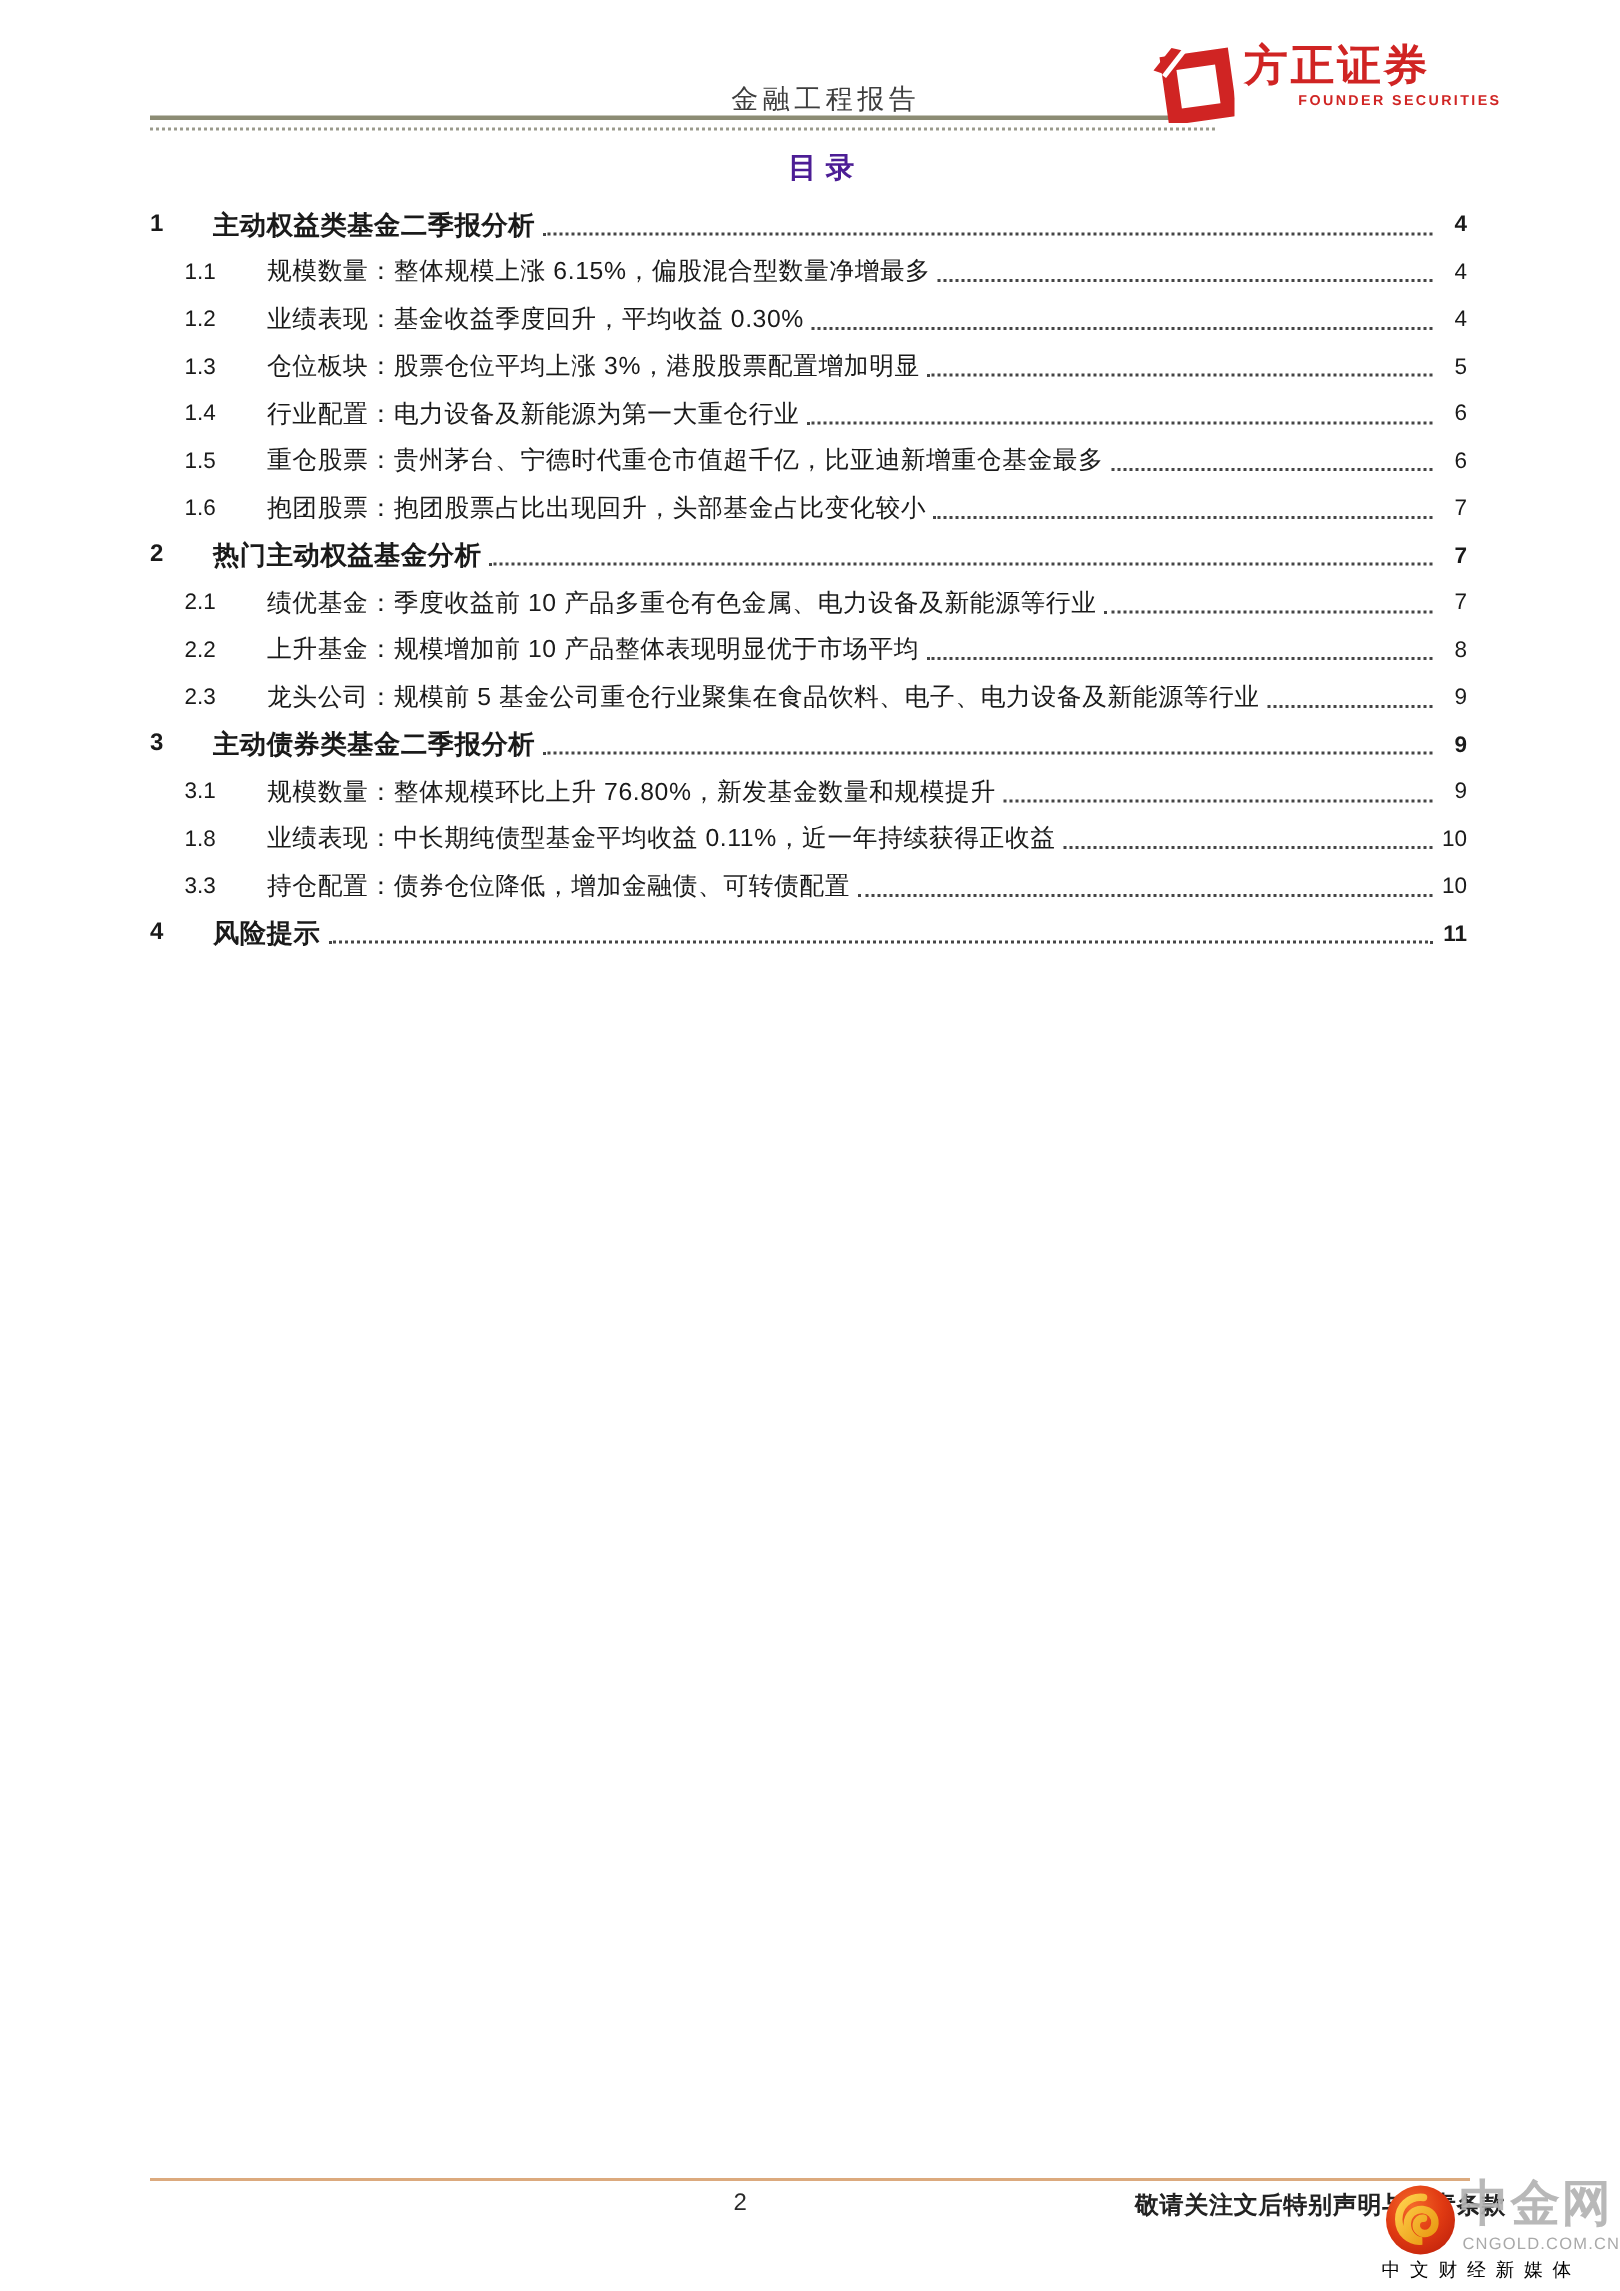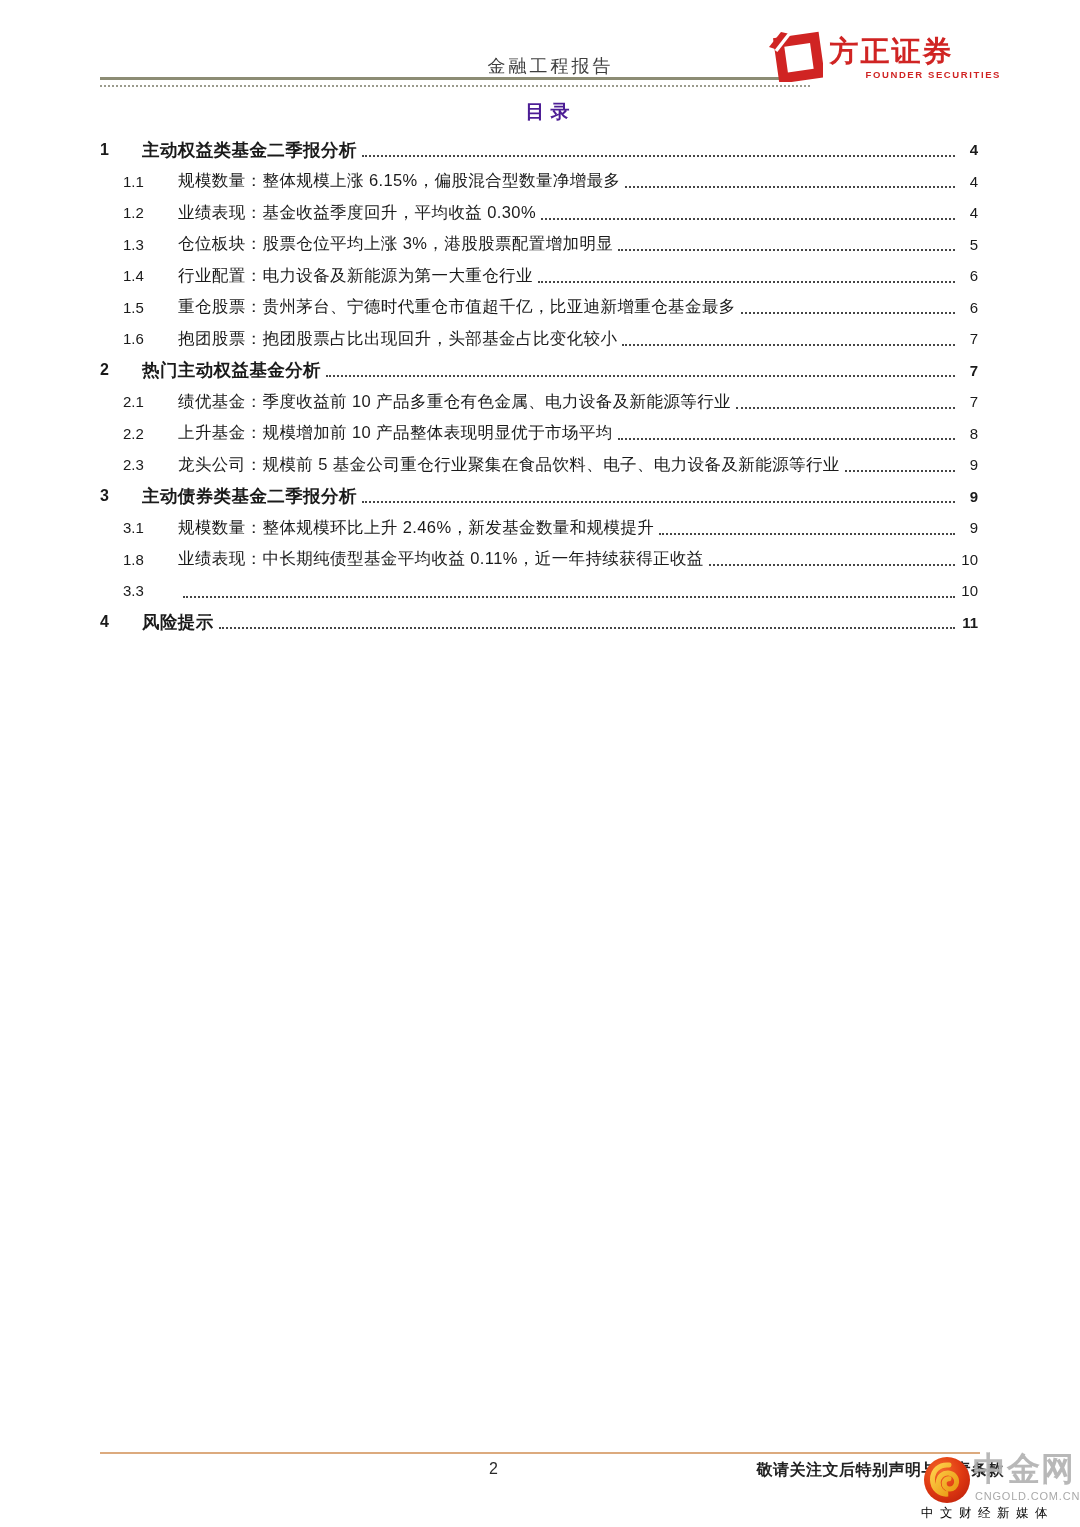--- a/index.html
+++ b/index.html
@@ -9,21 +9,21 @@
   }
 
   
   .header-title {
     position:absolute; top:54px; left:0; width:100%; text-align:center;
     font-size:18px; letter-spacing:3px; color:#3e3e3e;
   }
   .rule-solid  { position:absolute; left:100px; width:706px; top:77px; height:3px; background:#8c8c74; }
   .rule-dotted { position:absolute; left:100px; width:710px; top:85px; border-top:2px dotted #9b9b8d; }
 
-  .brand { position:absolute; top:30px; right:100px; display:flex; align-items:center; gap:7px; }
+  .brand { position:absolute; top:30px; right:100px; display:flex; align-items:flex-start; gap:7px; }
   .brand-text { display:flex; flex-direction:column; line-height:1; }
   .brand-cn { font-size:29px; font-weight:700; color:#d02423; letter-spacing:2px;
               font-family:"Liberation Sans","DejaVu Sans",sans-serif; }
   .brand-en { font-size:9.5px; font-weight:700; color:#d02423; letter-spacing:1.6px; margin-top:4px;
               font-family:"Liberation Sans","DejaVu Sans",sans-serif;margin-left:36px; }
 
   
   .toc-title {
     position:absolute; top:99px; left:0; width:100%; text-align:center;
     font-size:19px; font-weight:700; letter-spacing:6px; color:#4c1d95;
@@ -152,32 +152,33 @@
       <span class="pageno">9</span>
     </div>
       <div class="toc-row l1">
       <span class="num">3</span>
       <span class="entry-title">主动债券类基金二季报分析</span>
       <span class="leader"></span>
       <span class="pageno">9</span>
     </div>
       <div class="toc-row l2">
       <span class="num">3.1</span>
-      <span class="entry-title">规模数量：整体规模环比上升 2.46%，新发基金数量和规模提升</span>
+      <span class="entry-title">规模数量：整体规模环比上升 76.80%，新发基金数量和规模提升</span>
       <span class="leader"></span>
       <span class="pageno">9</span>
     </div>
       <div class="toc-row l2">
       <span class="num">1.8</span>
       <span class="entry-title">业绩表现：中长期纯债型基金平均收益 0.11%，近一年持续获得正收益</span>
       <span class="leader"></span>
       <span class="pageno">10</span>
     </div>
       <div class="toc-row l2">
       <span class="num">3.3</span>
+      <span class="entry-title">持仓配置：债券仓位降低，增加金融债、可转债配置</span>
       <span class="leader"></span>
       <span class="pageno">10</span>
     </div>
       <div class="toc-row l1">
       <span class="num">4</span>
       <span class="entry-title">风险提示</span>
       <span class="leader"></span>
       <span class="pageno">11</span>
     </div>
     </div>

